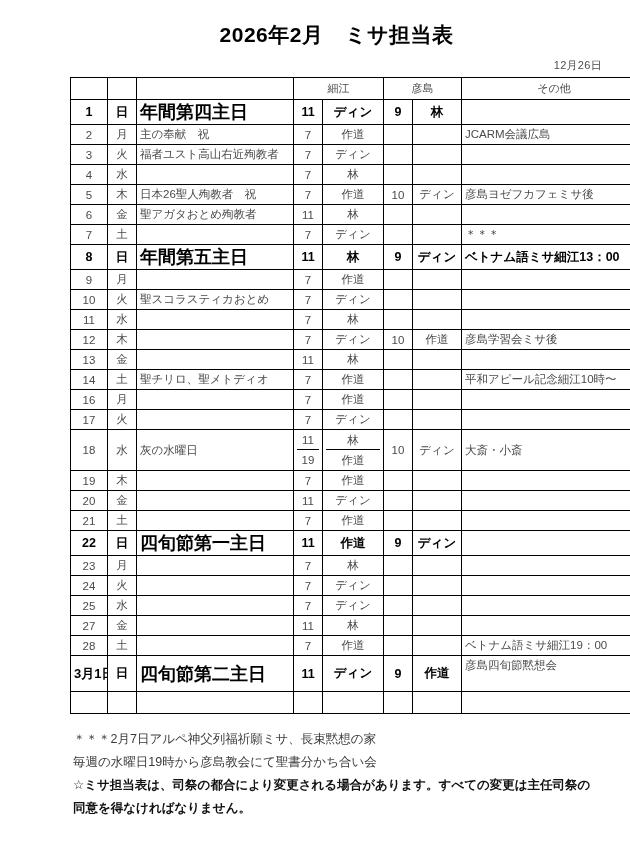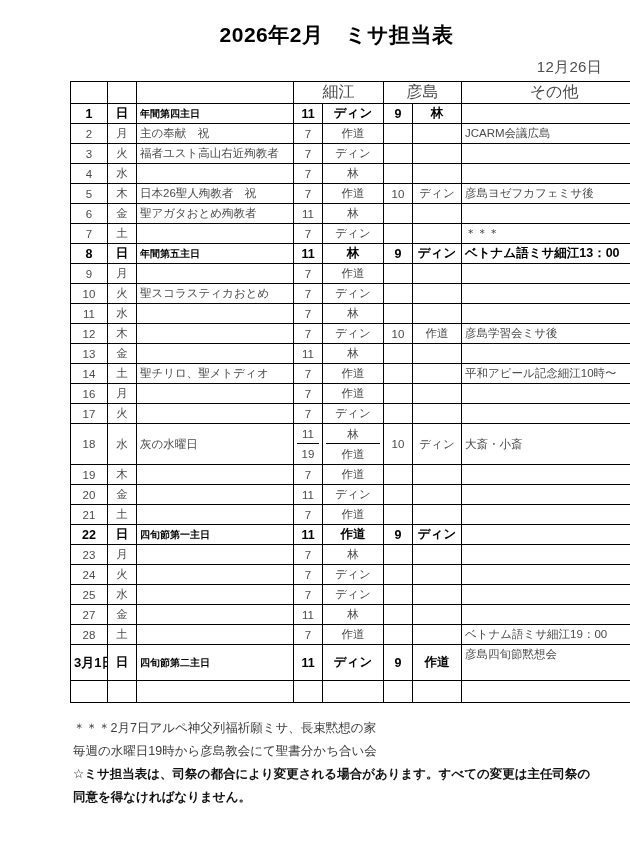--- a/index.html
+++ b/index.html
@@ -28,21 +28,21 @@
     text-align: center;
     font-size: 21px;
     font-weight: bold;
     letter-spacing: 0.5px;
     color: #000;
     padding-top: 22px;
     line-height: 1.2;
   }
   .issue-date {
     text-align: right;
-    font-size: 15px;
+    font-size: 11px;
     color: #4d4d4d;
     padding-right: 28px;
     padding-top: 11px;
     letter-spacing: 0.3px;
   }
 
   
   .table-wrap {
     margin: 4px 27px 0 27px;
   }
@@ -70,40 +70,40 @@
   col.c-ht    { width: 29px; }
   col.c-hp    { width: 61px; }
   col.c-kt    { width: 29px; }
   col.c-kp    { width: 49px; }
   col.c-other { width: 185px; }
 
   
   tr.head td { height: 22px; }
   td.hdr-label {
     text-align: center;
-    font-size: 16px;
+    font-size: 11px;
     color: #000;
     font-weight: normal;
   }
 
   
   .c-num   { text-align: center; }
   .c-wdc   { text-align: center; }
   .c-name  { text-align: left; padding-left: 5px; }
   .c-time  { text-align: center; }
   .c-pri   { text-align: center; }
   .c-note  { text-align: left; padding-left: 4px; }
 
   
   tr.sunday td {
     color: #000000;
     font-weight: bold;
     font-size: 12.5px;
   }
-  tr.sunday td.c-name { font-size: 10px; margin-top: 40px; }
+  tr.sunday td.c-name { font-size: 18px; margin-top: 40px; }
 
   
   tr.march td { height: 36px; vertical-align: middle; }
   tr.march td.c-num { font-size: 13px; }
   tr.march td.c-note {
     vertical-align: top;
     padding-top: 2px;
     color: #4a4a4a;
     font-weight: normal;
     font-size: 11.5px;

